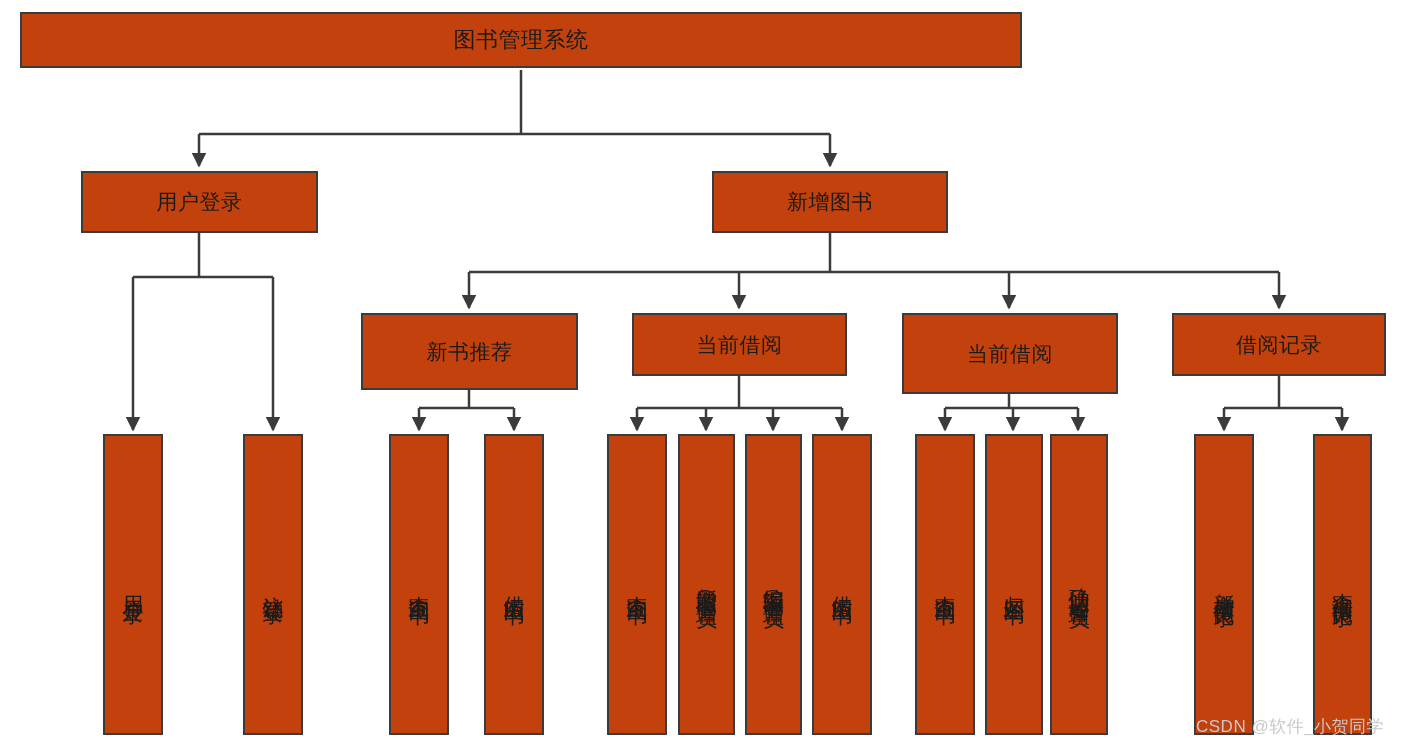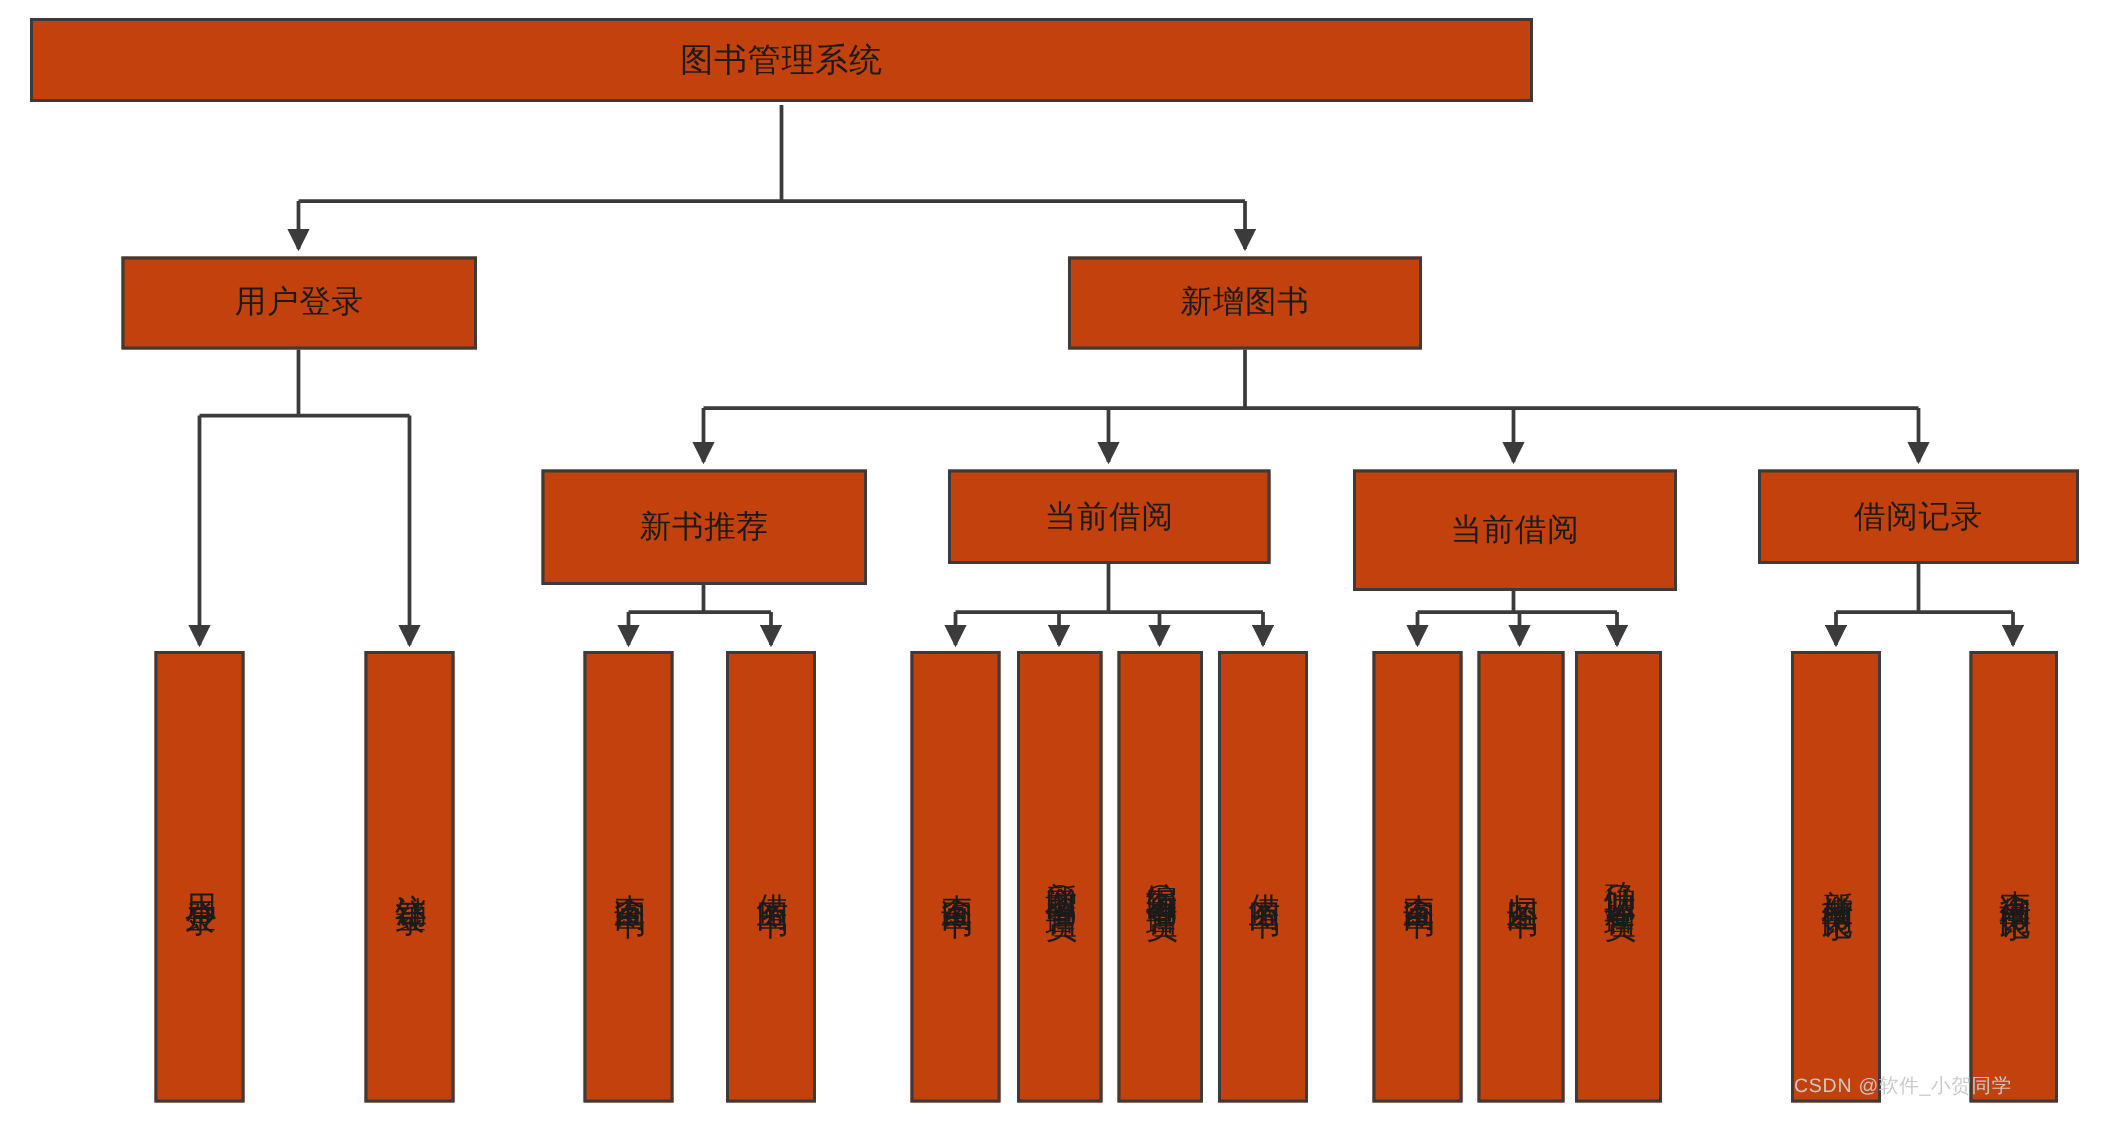--- a/index.html
+++ b/index.html
@@ -56,21 +56,21 @@
     padding: 4px 0;
   }
   .node.v .vtext {
     writing-mode: vertical-rl;
     text-orientation: upright;
     display: block;
     white-space: nowrap;
   }
   .watermark {
     position: absolute;
-    font-size: 13px;
+    font-size: 17px;
     color: #c9c9c9;
     white-space: nowrap;
     letter-spacing: 0.5px;
     pointer-events: none;
     text-align: center;
   }
 </style>
 </head>
 <body>
 

